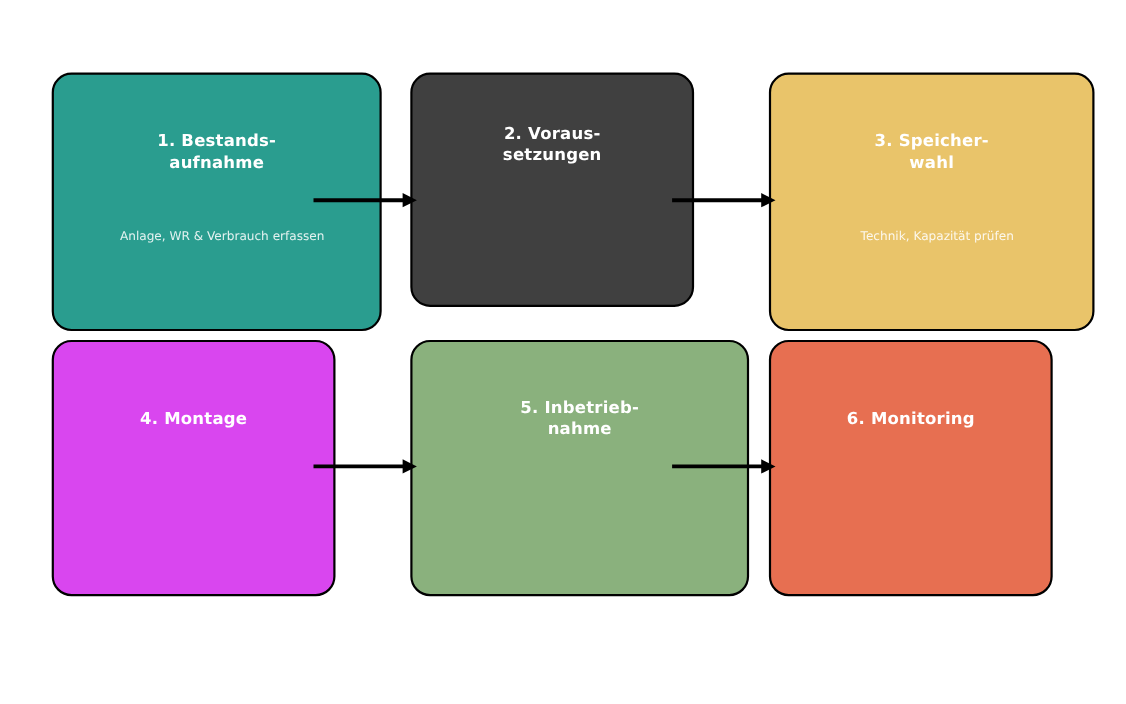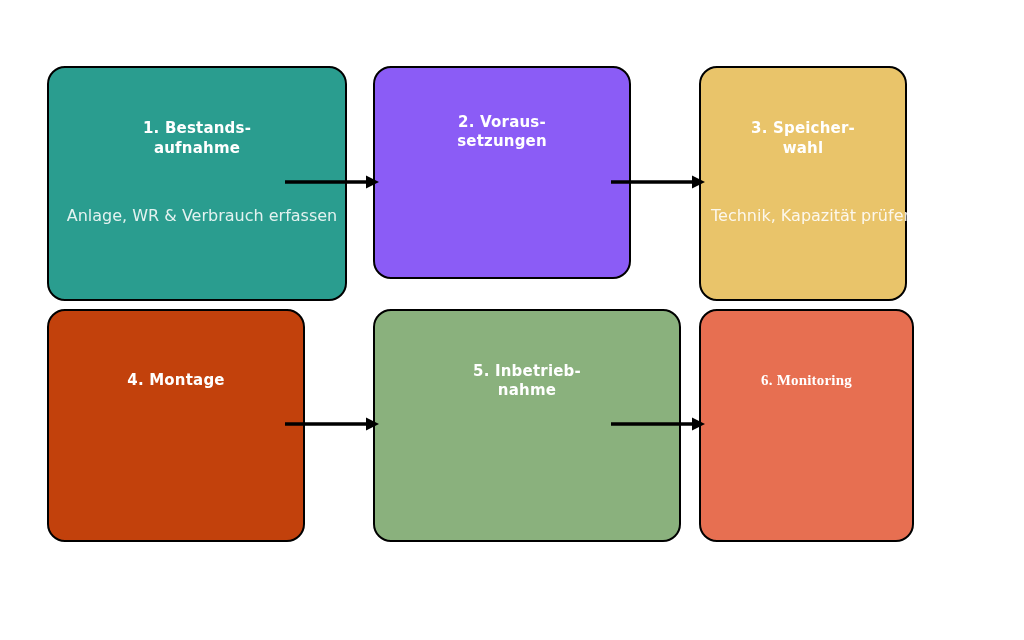--- a/index.html
+++ b/index.html
@@ -40,21 +40,21 @@
     letter-spacing: 0.2px;
   }
   .node-subtitle {
     position: absolute;
     top: 63.5%;
     left: 0;
     right: 0;
     transform: translateY(-50%);
     text-align: center;
     color: rgba(255, 255, 255, 0.87);
-    font-size: 16px;
+    font-size: 11px;
     white-space: nowrap;
     padding-left: 10px;
   }
   svg.arrows {
     position: absolute;
     left: 0;
     top: 0;
     width: 1024px;
     height: 640px;
     pointer-events: none;
@@ -64,41 +64,41 @@
 <body>
 
 <div class="canvas">
 
   <div class="node" style="left: 47px; top: 66px; width: 300px; height: 235px; background-color: rgb(42, 157, 143); border-color: rgb(0, 0, 0);">
     <div class="node-title">1. Bestands-
 aufnahme</div>
     <div class="node-subtitle">Anlage, WR &amp; Verbrauch erfassen</div>
   </div>
 
-  <div class="node" style="left: 373px; top: 66px; width: 258px; height: 213px; background-color: #8b5cf6; border-color: rgb(0, 0, 0);">
+  <div class="node" style="left: 373px; top: 66px; width: 258px; height: 213px; background-color: #404040; border-color: rgb(0, 0, 0);">
     <div class="node-title">2. Voraus-
 setzungen</div>
   </div>
 
-  <div class="node" style="left: 699px; top: 66px; width: 208px; height: 235px; background-color: rgb(233, 196, 106); border-color: rgb(0, 0, 0);">
+  <div class="node" style="left: 699px; top: 66px; width: 296px; height: 235px; background-color: rgb(233, 196, 106); border-color: rgb(0, 0, 0);">
     <div class="node-title">3. Speicher-
 wahl</div>
     <div class="node-subtitle">Technik, Kapazität prüfen</div>
   </div>
 
-  <div class="node" style="left: 47px; top: 309px; width: 258px; height: 233px; background-color: #c2410c; border-color: rgb(0, 0, 0);">
+  <div class="node" style="left: 47px; top: 309px; width: 258px; height: 233px; background-color: #d946ef; border-color: rgb(0, 0, 0);">
     <div class="node-title">4. Montage</div>
   </div>
 
   <div class="node" style="left: 373px; top: 309px; width: 308px; height: 233px; background-color: rgb(138, 177, 125); border-color: rgb(0, 0, 0);">
     <div class="node-title">5. Inbetrieb-
 nahme</div>
   </div>
 
-  <div class="node" style="left: 699px; top: 309px; width: 215px; height: 233px; background-color: rgb(231, 111, 81); border-color: rgb(0, 0, 0); font-family: Liberation Serif, serif;">
+  <div class="node" style="left: 699px; top: 309px; width: 258px; height: 233px; background-color: rgb(231, 111, 81); border-color: rgb(0, 0, 0);">
     <div class="node-title">6. Monitoring</div>
   </div>
 
   <svg class="arrows" id="arrows" viewBox="0 0 1024 640" xmlns="http://www.w3.org/2000/svg">
       <g>
         <line x1="285" y1="182" x2="369" y2="182" stroke="#000000" stroke-width="3.5"></line>
         <polygon points="379,182 366,175.5 366,188.5" fill="#000000"></polygon>
       </g>
       <g>
         <line x1="611" y1="182" x2="695" y2="182" stroke="#000000" stroke-width="3.5"></line>

